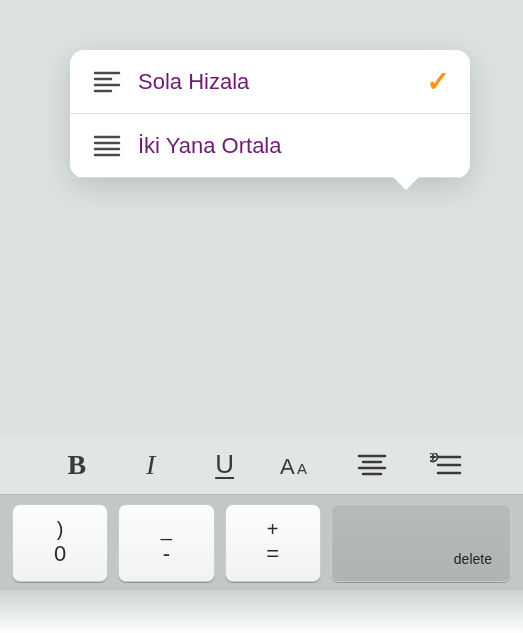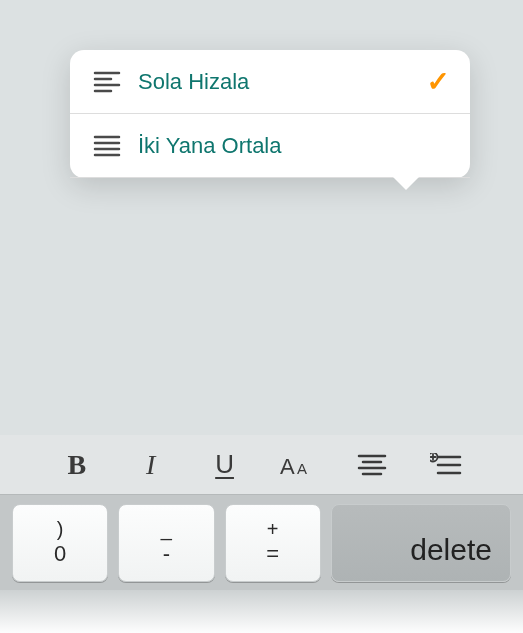--- a/index.html
+++ b/index.html
@@ -37,21 +37,21 @@
     .popover-item .icon {
       width: 34px;
       display: flex;
       align-items: center;
       justify-content: center;
       color: #4a4a4a;
     }
     .popover-item .label {
       margin-left: 14px;
       font-size: 22px;
-      color: #0f766e;
+      color: #701a75;
       flex: 1;
     }
     .popover-item .check {
       color: #ff9500;
       font-size: 28px;
       font-weight: bold;
     }
     .popover-tail {
       position: absolute;
       bottom: -12px;
@@ -130,21 +130,21 @@
     .key .lower {
       font-size: 22px;
       line-height: 1.2;
     }
     .key.delete {
       flex: 1.7;
       background: linear-gradient(#b7bbbc, #aeb3b4);
       align-items: flex-end;
       justify-content: flex-end;
       padding: 0 18px 14px 0;
-      font-size: 30px;
+      font-size: 14px;
       color: #222;
     }
     .fade-bottom {
       position: absolute;
       left: 0;
       right: 0;
       bottom: 0;
       top: 590px;
       background: linear-gradient(rgba(195,199,200,0.6), rgba(255,255,255,0.95));
     }

